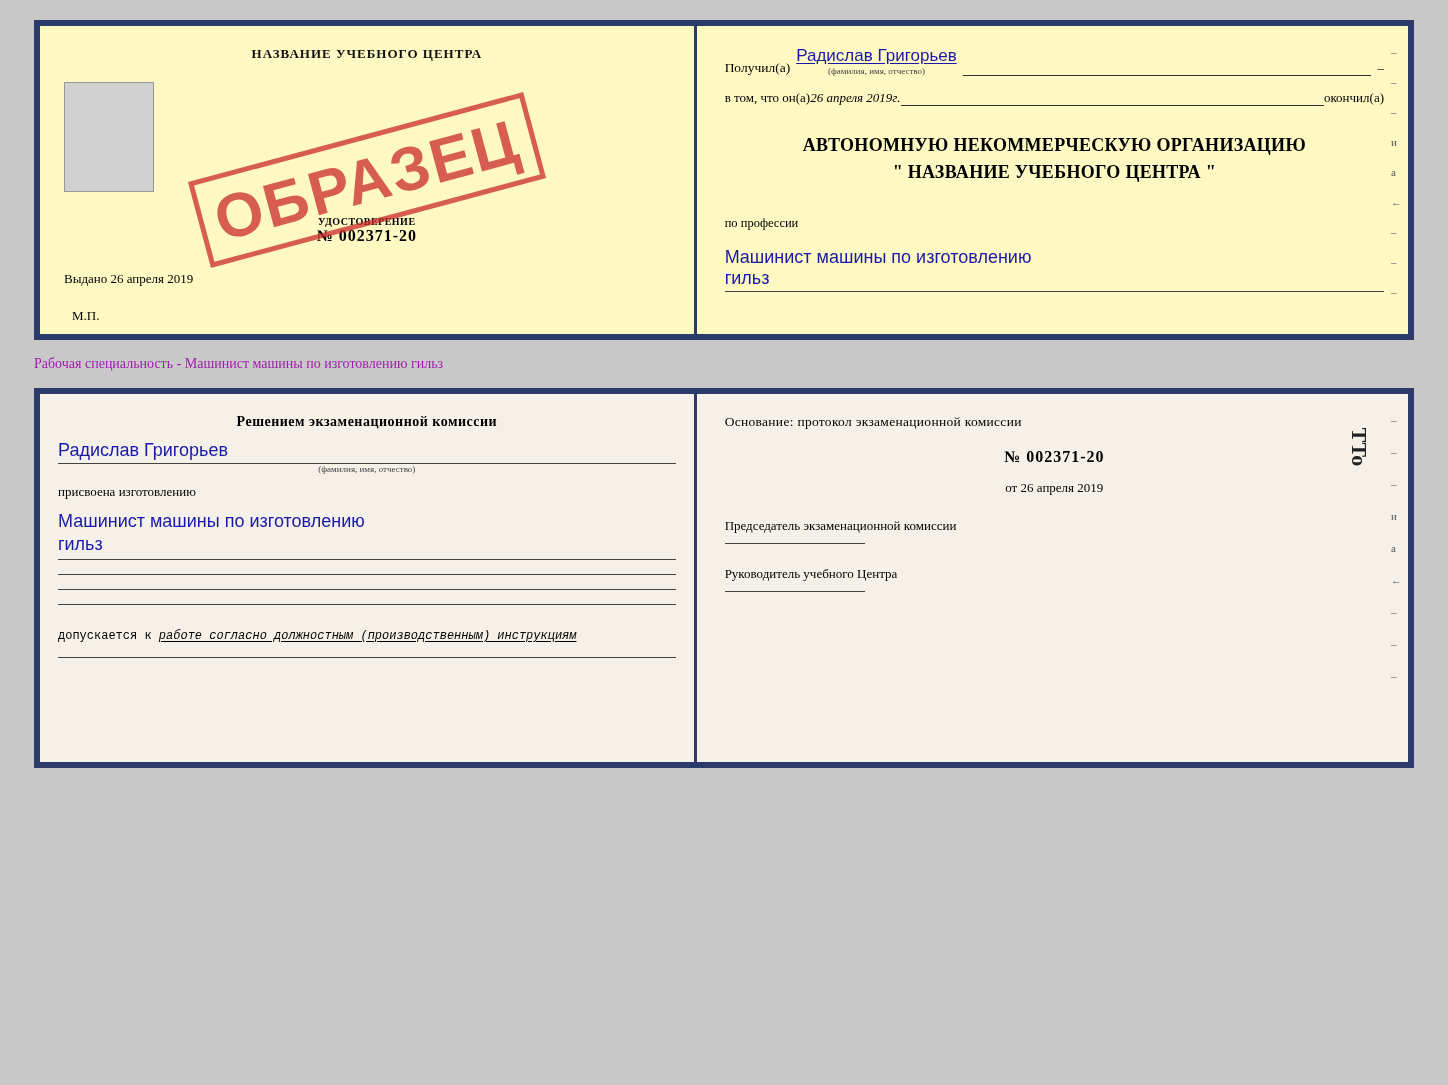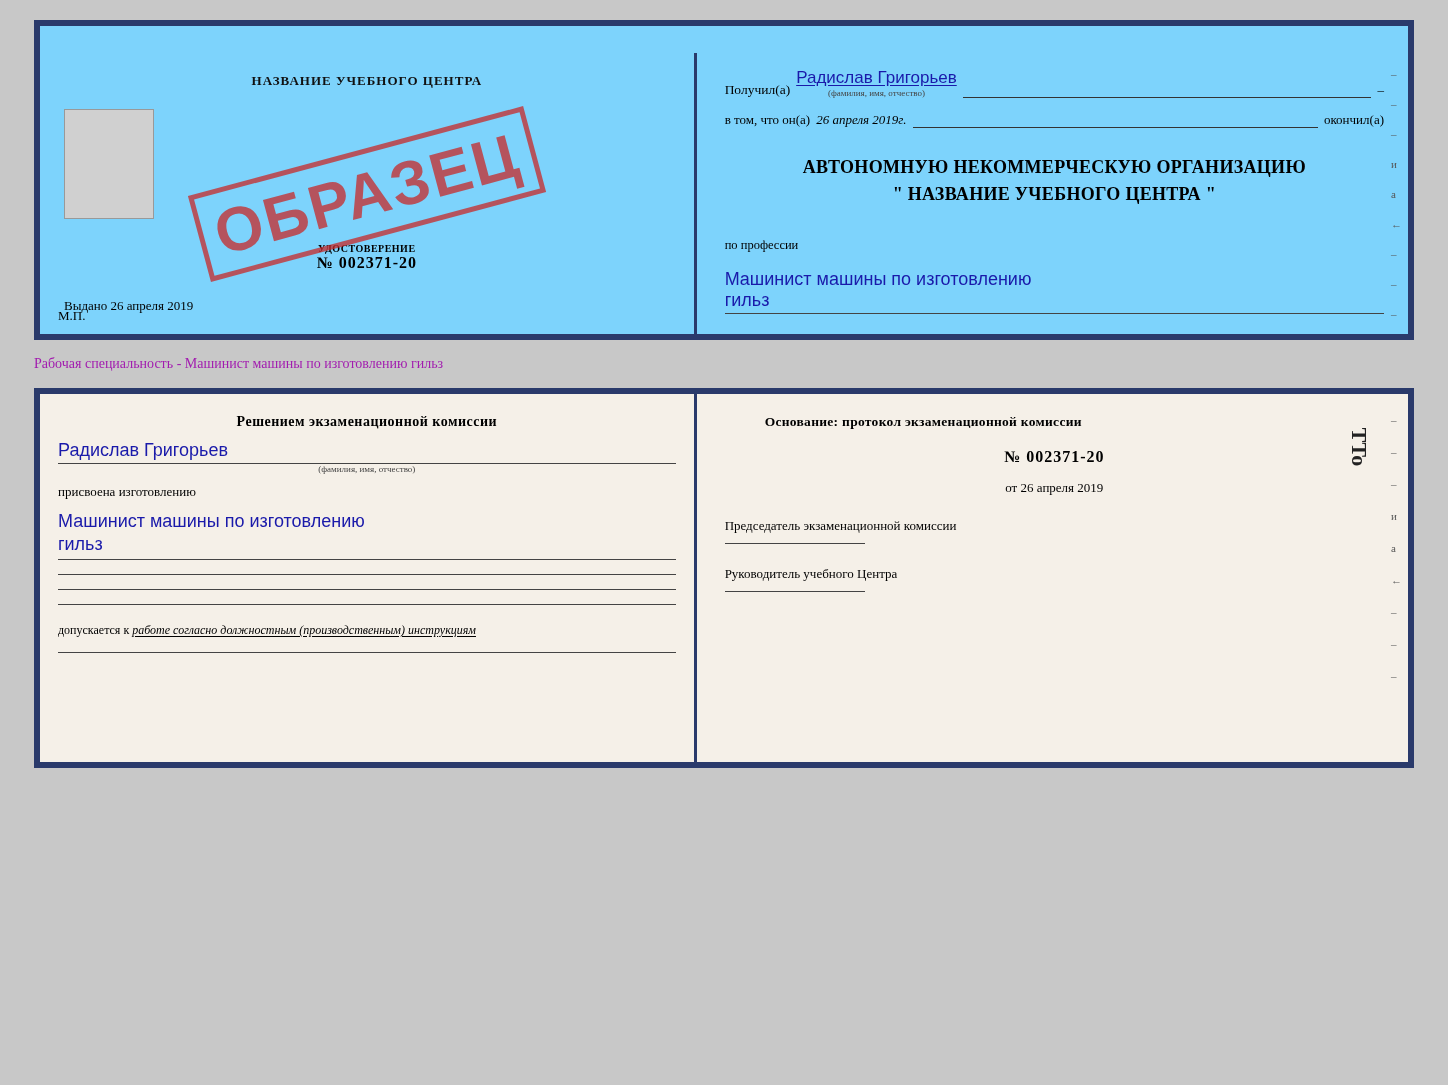--- a/index.html
+++ b/index.html
@@ -19,24 +19,23 @@
       display: flex;
       flex-direction: column;
       gap: 12px;
     }
 
     
     .cert-top {
       display: flex;
       width: 100%;
       border: 6px solid #2a3a6b;
-      background: #7dd3fc;
+      background: #fef9c3;
       position: relative;
       min-height: 320px;
-      align-items: flex-end;
     }
 
     .cert-top-left {
       width: 48%;
       border-right: 3px solid #2a3a6b;
       padding: 20px 24px;
       position: relative;
       display: flex;
       flex-direction: column;
       gap: 10px;
@@ -88,21 +87,21 @@
     }
 
     .vydano-line {
       margin-top: 16px;
       font-size: 13px;
     }
 
     .mp-line {
       position: absolute;
       bottom: 10px;
-      left: 18px;
+      left: 32px;
       font-size: 13px;
     }
 
     
     .obrazec-stamp {
       position: absolute;
       top: 50%;
       left: 50%;
       transform: translate(-50%, -50%) rotate(-15deg);
       font-size: 62px;
@@ -139,21 +138,20 @@
       font-size: 9px;
       color: #444;
       text-align: center;
       display: block;
     }
 
     .vtom-line {
       font-size: 13px;
       display: flex;
       align-items: flex-end;
-      gap: 6px;
     }
 
     .vtom-date {
       font-style: italic;
       font-size: 13px;
     }
 
     .org-block {
       text-align: center;
       font-size: 18px;
@@ -252,41 +250,41 @@
       font-family: 'Comic Sans MS', cursive, sans-serif;
       font-size: 18px;
       color: #1a1aaa;
       border-bottom: 1px solid #444;
       padding-bottom: 2px;
       line-height: 1.3;
     }
 
     .dopuskaetsya-text {
       font-size: 12px;
-      margin-top: 8px;
+      margin-top: 14px;
+      font-family: Liberation Mono, monospace;
     }
 
     .dopuskaetsya-italic {
       font-style: italic;
       text-decoration: underline;
       text-underline-offset: 2px;
     }
 
     .bottom-underline {
       border-bottom: 1px solid #444;
       width: 100%;
       margin-top: 4px;
     }
 
     
     .osnovanie-text {
       font-size: 13.5px;
-      font-weight: bold;
+      font-weight: normal;
       letter-spacing: 0.3px;
-      margin-left: 40px;
     }
 
     .protocol-number {
       font-size: 16px;
       font-weight: bold;
       letter-spacing: 1px;
       text-align: center;
       margin-top: 4px;
     }
 

